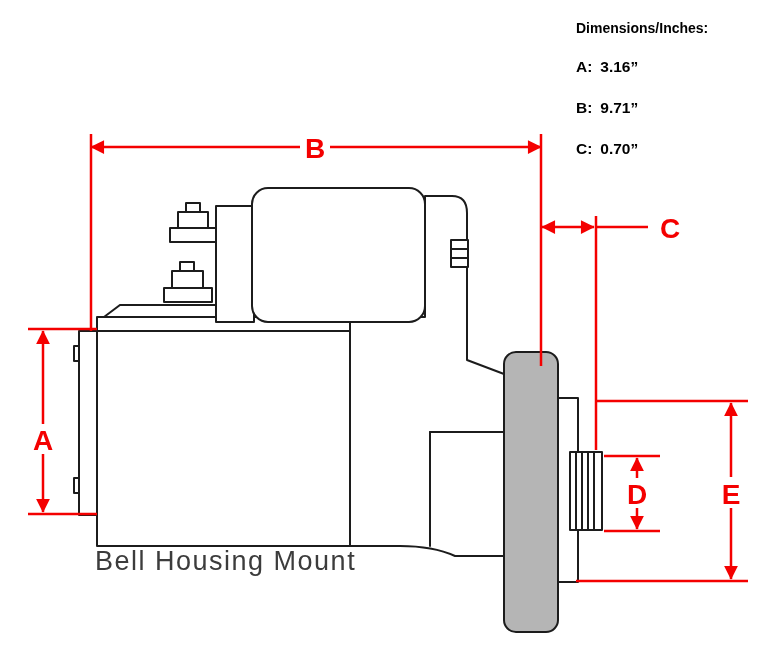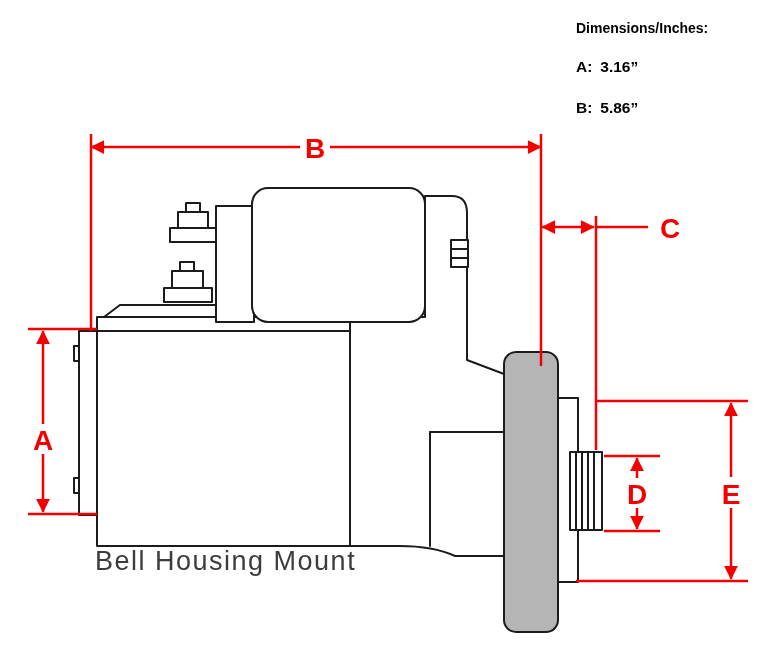--- a/index.html
+++ b/index.html
@@ -130,18 +130,22 @@
 
   <div class="legend">
     <div class="legend-title">Dimensions/Inches:</div>
     <div class="legend-items">
       <div class="legend-item">
         <span class="li-label">A:</span>
         <span class="li-value">3.16”</span>
       </div>
       <div class="legend-item">
         <span class="li-label">B:</span>
-        <span class="li-value">5.86”</span>
+        <span class="li-value">9.71”</span>
+      </div>
+      <div class="legend-item">
+        <span class="li-label">C:</span>
+        <span class="li-value">0.70”</span>
       </div>
     </div>
   </div>
 
 </div>
 
 </body></html>

